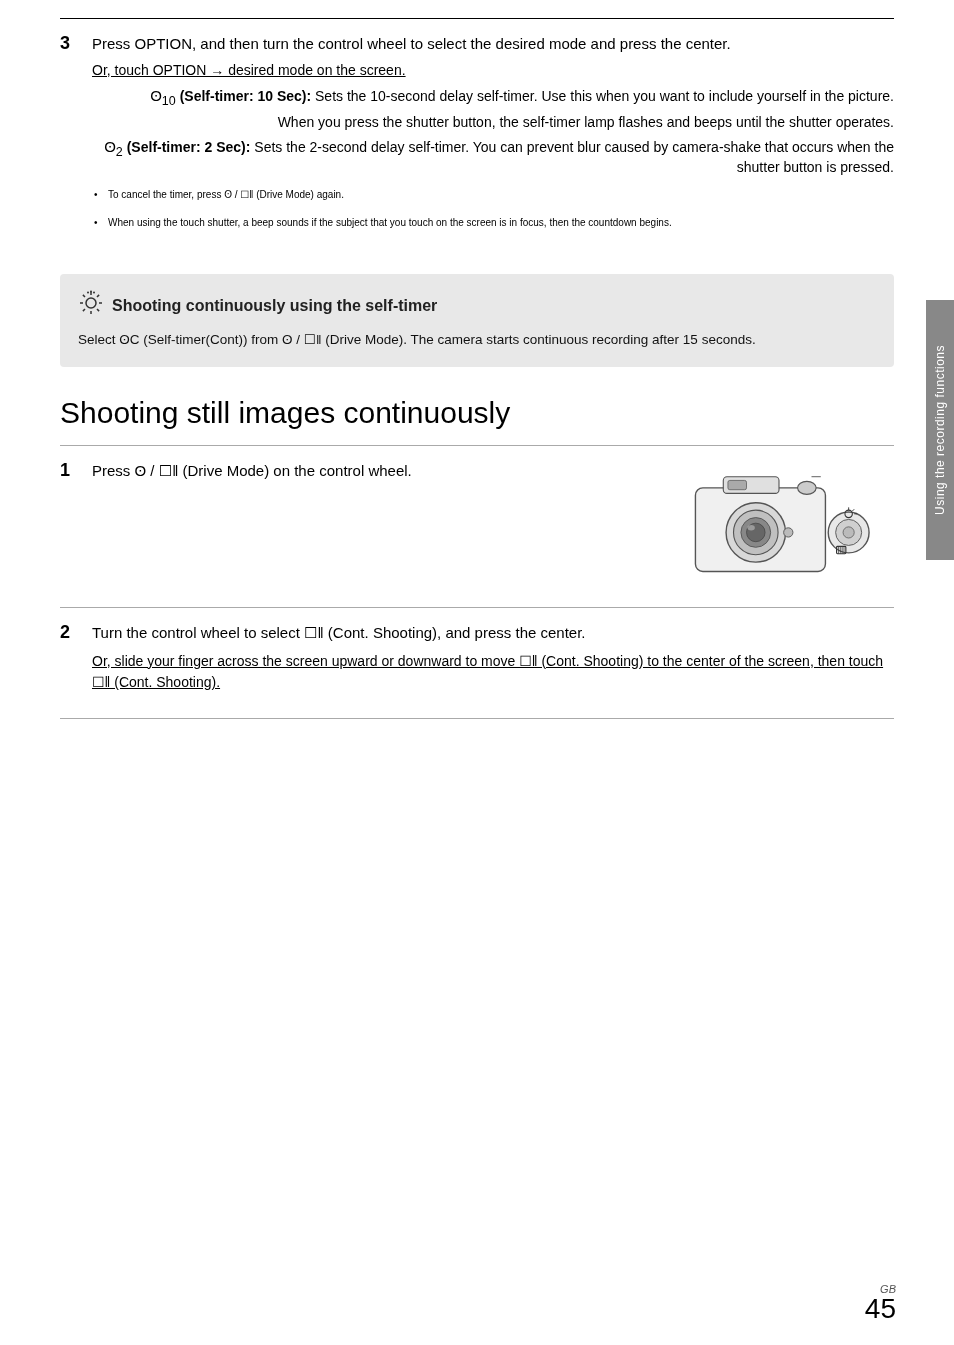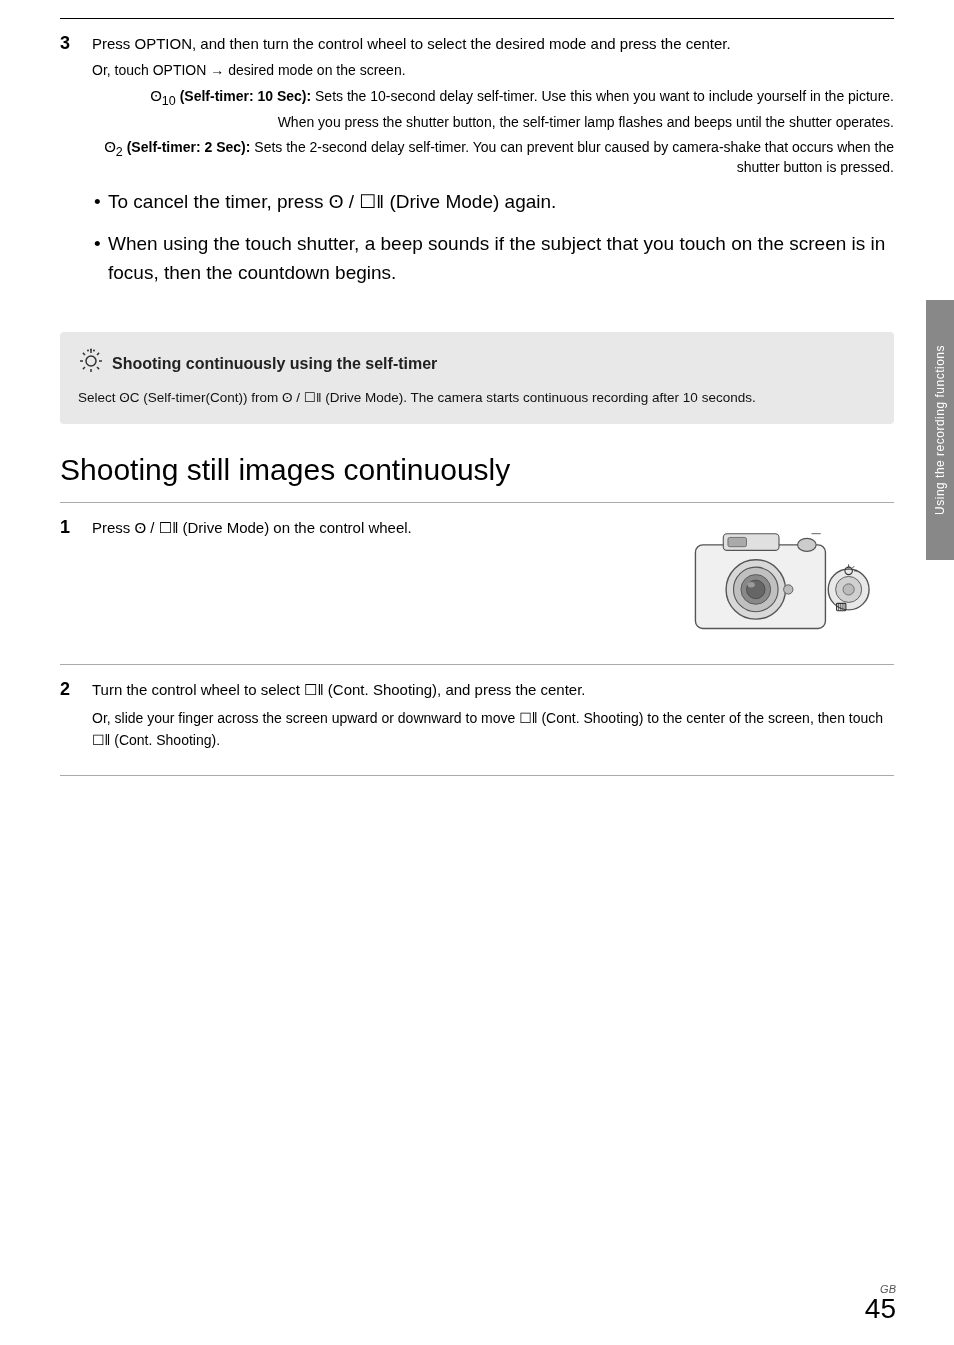--- a/index.html
+++ b/index.html
@@ -75,40 +75,41 @@
     .step-title {
       font-size: 15px;
       line-height: 1.5;
       margin-bottom: 4px;
     }
 
     .step-sub {
       font-size: 14px;
       line-height: 1.55;
       margin-bottom: 4px;
+      text-decoration: underline;
     }
 
     .indent-block {
       margin-left: 0px;
       margin-top: 6px;
       margin-bottom: 4px;
       text-align: right;
     }
 
     .bullet-list {
       list-style: none;
       padding: 0;
       margin-top: 6px;
       margin-bottom: 0;
     }
 
     .bullet-list li {
       padding-left: 16px;
       position: relative;
-      font-size: 19px;
+      font-size: 10px;
       line-height: 1.55;
       margin-bottom: 4px;
       margin-top: 12px;
     }
 
     .bullet-list li::before {
       content: "•";
       position: absolute;
       left: 2px;
     }
@@ -272,21 +273,21 @@
           <line x1="4.9" y1="21.1" x2="7" y2="19" stroke="#333" stroke-width="1.5"></line>
 
           <circle cx="10" cy="2.5" r="1" fill="#333"></circle>
           <circle cx="13" cy="1.5" r="1" fill="#333"></circle>
           <circle cx="16" cy="2.5" r="1" fill="#333"></circle>
         </svg>
       </span>
       <span class="info-box-title">Shooting continuously using the self-timer</span>
     </div>
     <div class="info-box-body">
-      Select ʘC (Self-timer(Cont)) from ʘ / ☐‖ (Drive Mode). The camera starts continuous recording after 10 seconds.
+      Select ʘC (Self-timer(Cont)) from ʘ / ☐‖ (Drive Mode). The camera starts continuous recording after 15 seconds.
     </div>
   </div>
 
   <div>
     <h1 class="main-heading">Shooting still images continuously</h1>
   </div>
 
   <div class="step-section">
     <div class="step-section-2col">
       <div class="step-text-col">

